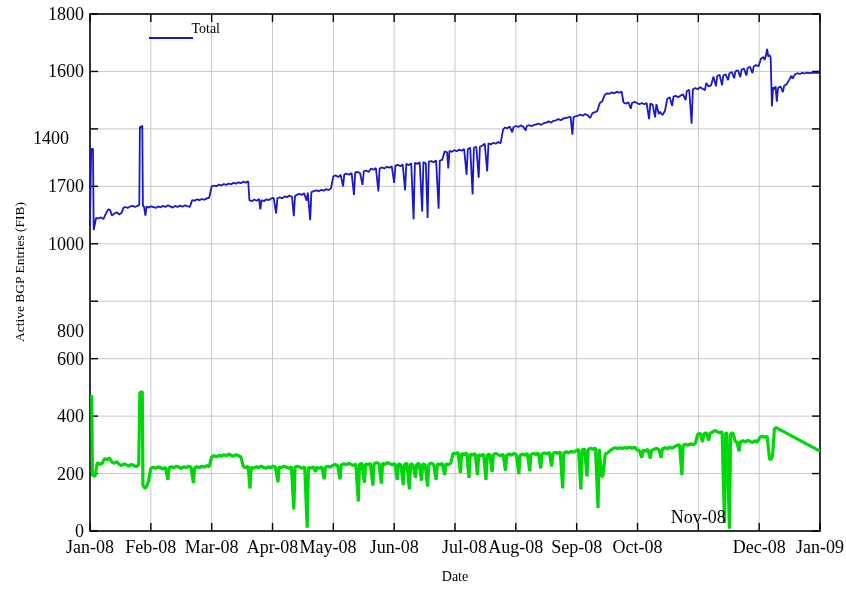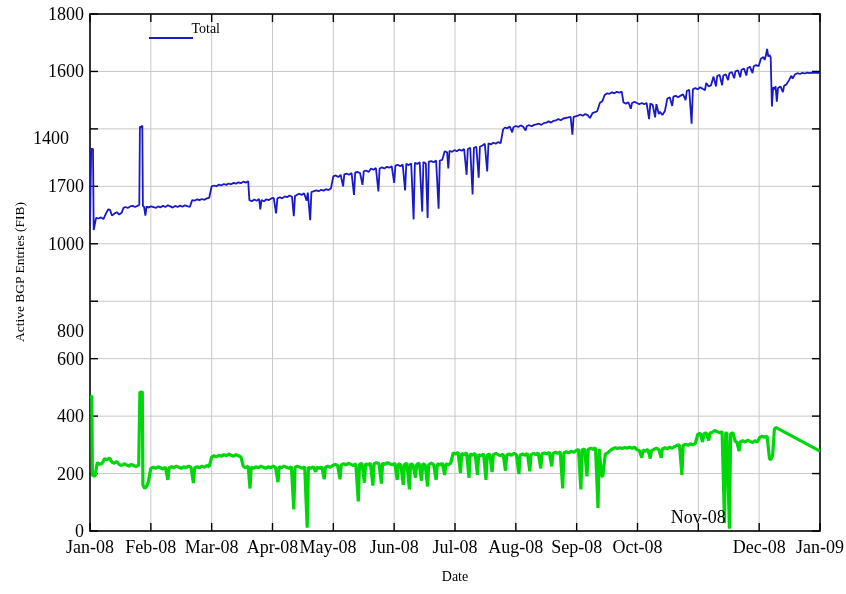--- a/index.html
+++ b/index.html
@@ -103,21 +103,21 @@
       <span class="tick-label ytick" style="left: 34px; top: 63.4444px;">1600</span>
       <span class="tick-label ytick" style="left: 34px; top: 6px;">1800</span>
     </div>
   <div>
       <span class="tick-label xtick" style="left: 58px; top: 539px;">Jan-08</span>
       <span class="tick-label xtick" style="left: 118.833px; top: 539px;">Feb-08</span>
       <span class="tick-label xtick" style="left: 179.667px; top: 539px;">Mar-08</span>
       <span class="tick-label xtick" style="left: 240.5px; top: 539px;">Apr-08</span>
       <span class="tick-label xtick" style="left: 296px; top: 539px;">May-08</span>
       <span class="tick-label xtick" style="left: 362.167px; top: 539px;">Jun-08</span>
-      <span class="tick-label xtick" style="left: 423px; top: 539px;">Jul-08</span>
+      <span class="tick-label xtick" style="left: 423px; top: 539px; text-align: right;">Jul-08</span>
       <span class="tick-label xtick" style="left: 483.833px; top: 539px;">Aug-08</span>
       <span class="tick-label xtick" style="left: 544.667px; top: 539px;">Sep-08</span>
       <span class="tick-label xtick" style="left: 605.5px; top: 539px;">Oct-08</span>
       <span class="tick-label xtick" style="left: 666.333px; top: 509px;">Nov-08</span>
       <span class="tick-label xtick" style="left: 727.167px; top: 539px;">Dec-08</span>
       <span class="tick-label xtick" style="left: 788px; top: 539px;">Jan-09</span>
     </div>
   <div class="ytitle">Active BGP Entries (FIB)</div>
   <div class="xtitle">Date</div>
   <div class="legend">

